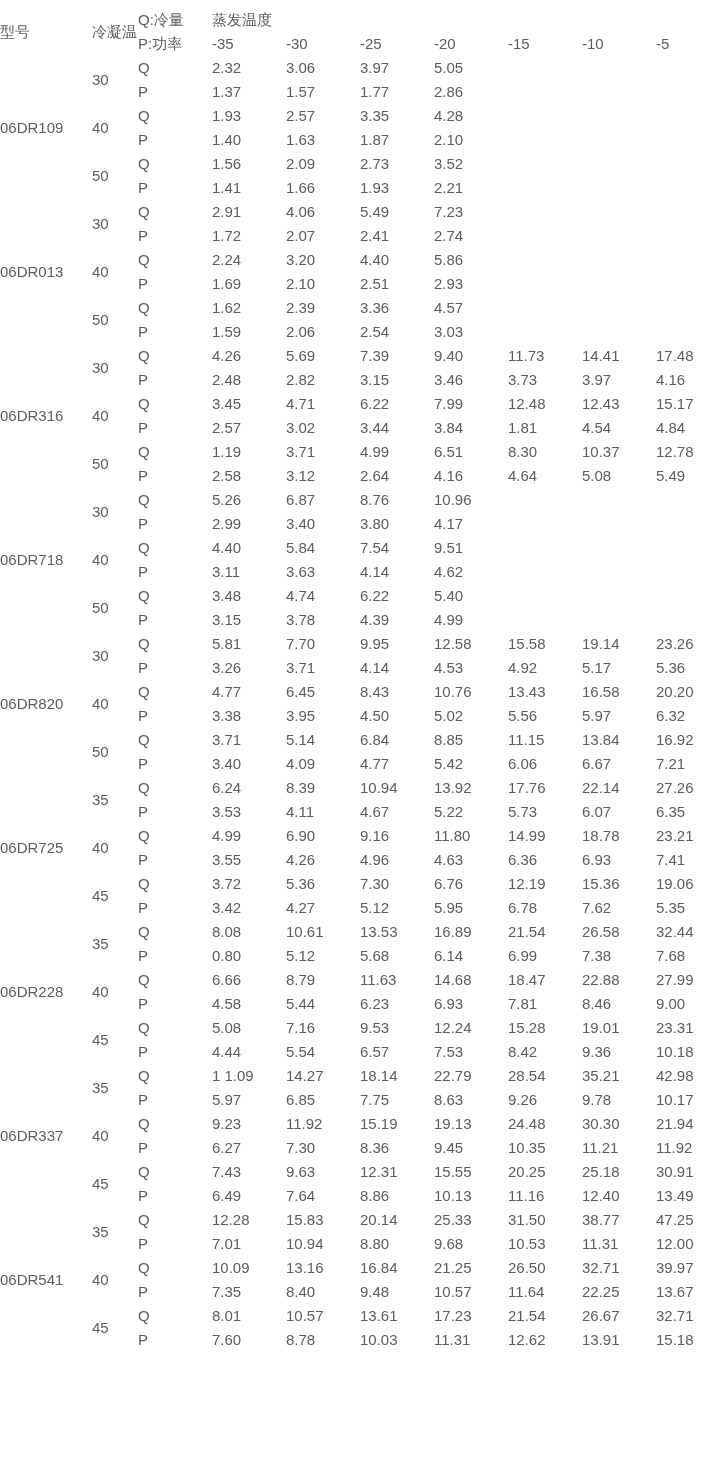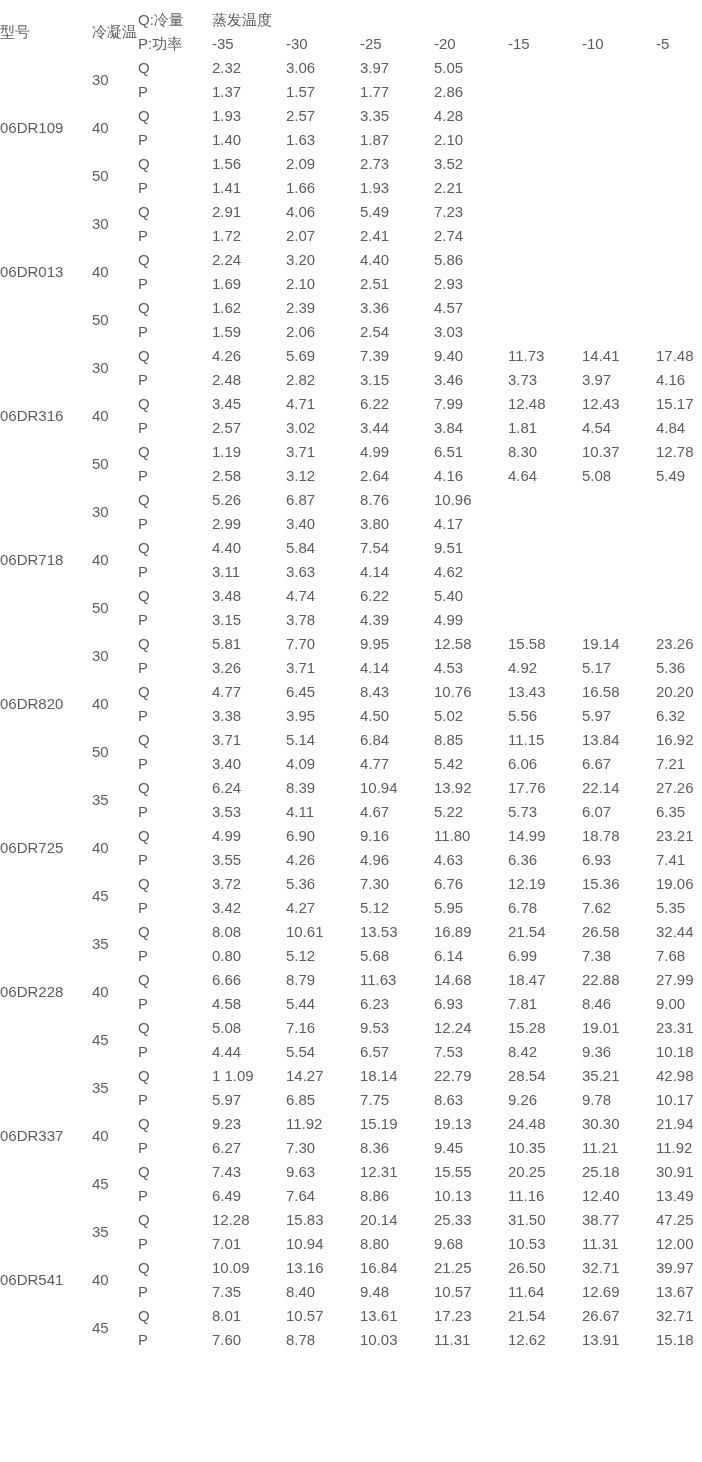--- a/index.html
+++ b/index.html
@@ -649,21 +649,21 @@
           <td class="val">32.71</td>
           <td class="val">39.97</td>
         </tr>
         <tr>
           <td class="qp">P</td>
           <td class="val">7.35</td>
           <td class="val">8.40</td>
           <td class="val">9.48</td>
           <td class="val">10.57</td>
           <td class="val">11.64</td>
-          <td class="val">12.69</td>
+          <td class="val">22.25</td>
           <td class="val">13.67</td>
         </tr>
         <tr>
           <td rowspan="2" class="cond">45</td>
           <td class="qp">Q</td>
           <td class="val">8.01</td>
           <td class="val">10.57</td>
           <td class="val">13.61</td>
           <td class="val">17.23</td>
           <td class="val">21.54</td>

